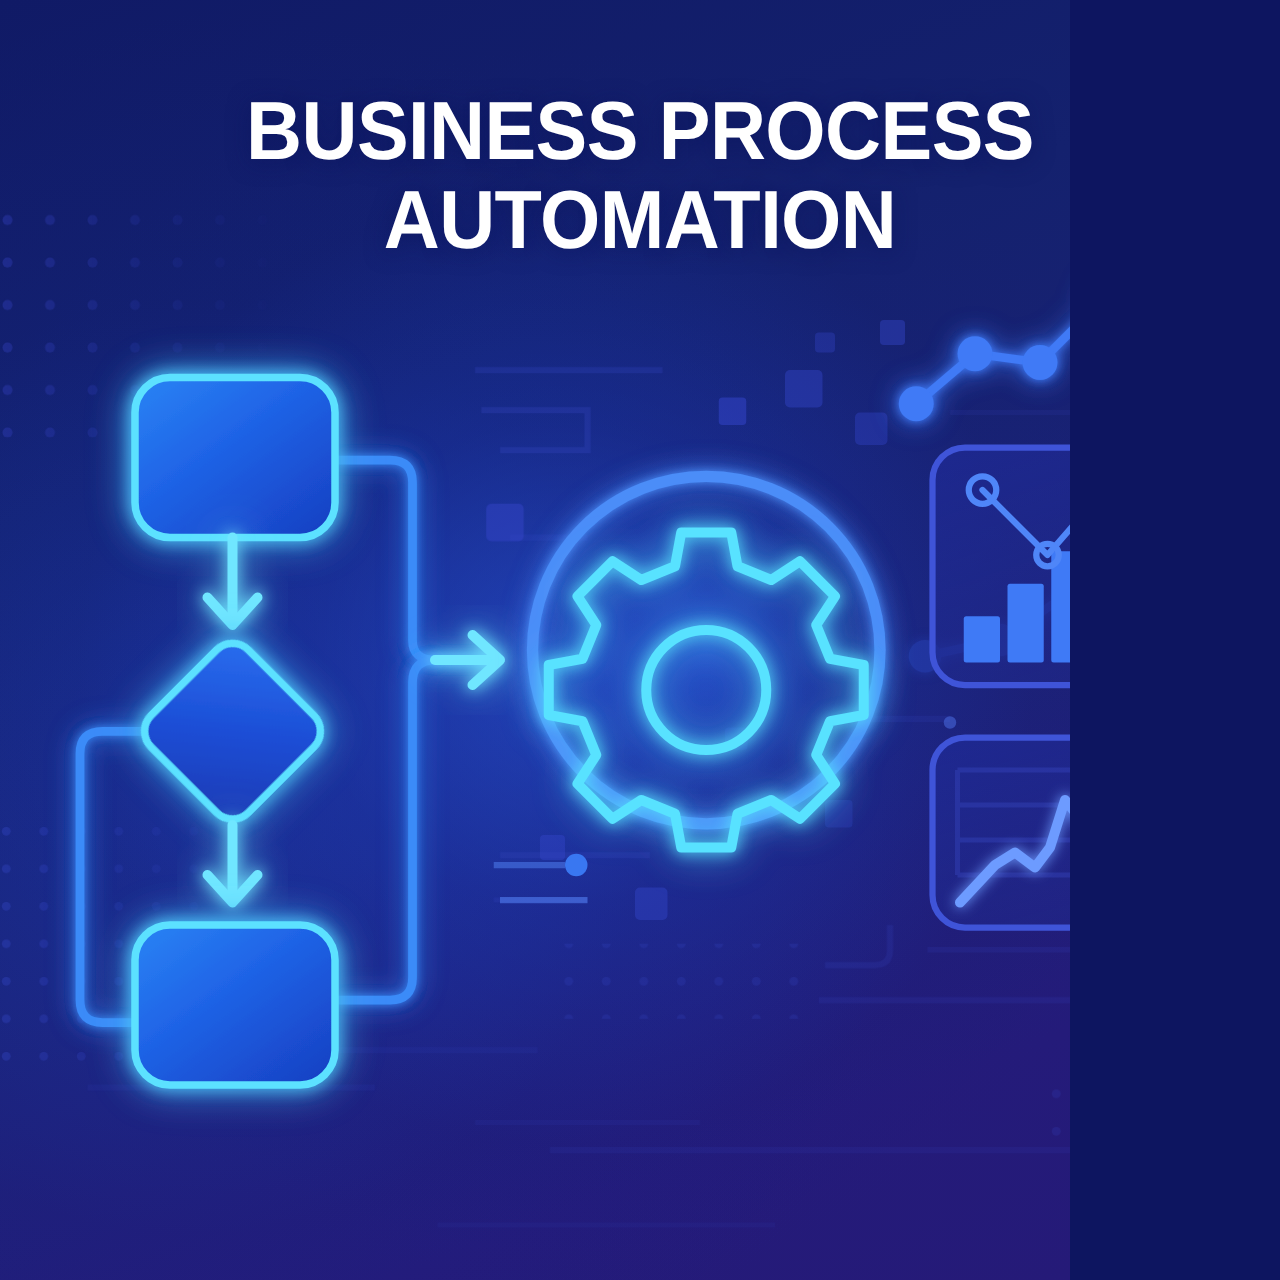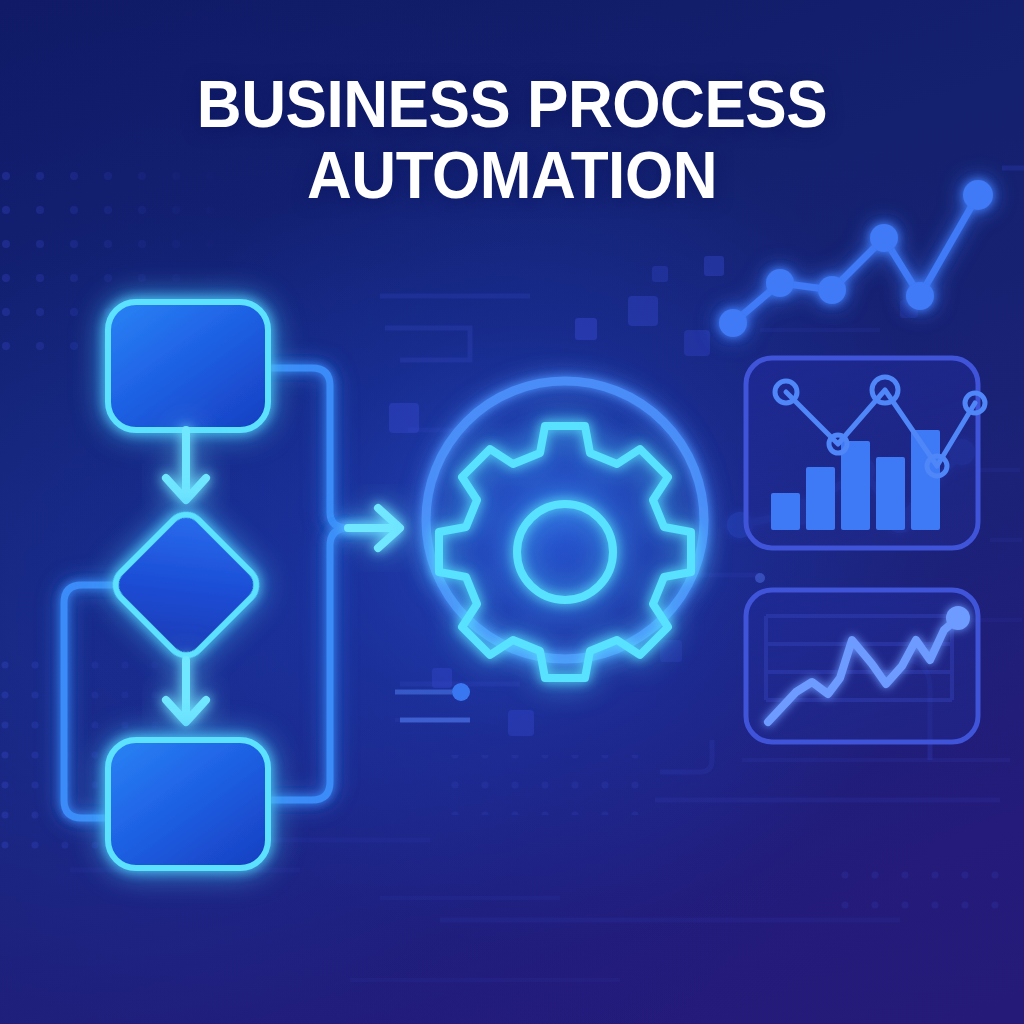--- a/index.html
+++ b/index.html
@@ -9,21 +9,21 @@
     background: #0d1560;
   }
   body {
     width: 1024px;
     height: 1024px;
     overflow: hidden;
     font-family: "Liberation Sans", sans-serif;
   }
   #poster {
     position: relative;
-    width: 1024px;
+    width: 856px;
     height: 1024px;
     overflow: hidden;
     background:
       radial-gradient(circle at 52% 52%, rgba(40,90,230,0.55) 0%, rgba(30,65,200,0.28) 28%, rgba(20,35,140,0.05) 55%, rgba(0,0,0,0) 72%),
       radial-gradient(circle at 18% 60%, rgba(28,70,205,0.35) 0%, rgba(18,40,150,0.10) 40%, rgba(0,0,0,0) 65%),
       linear-gradient(160deg, #101a66 0%, #14216e 32%, #1b2277 60%, #241b7a 85%, #251a78 100%);
   }
   .layer {
     position: absolute;
     inset: 0;

